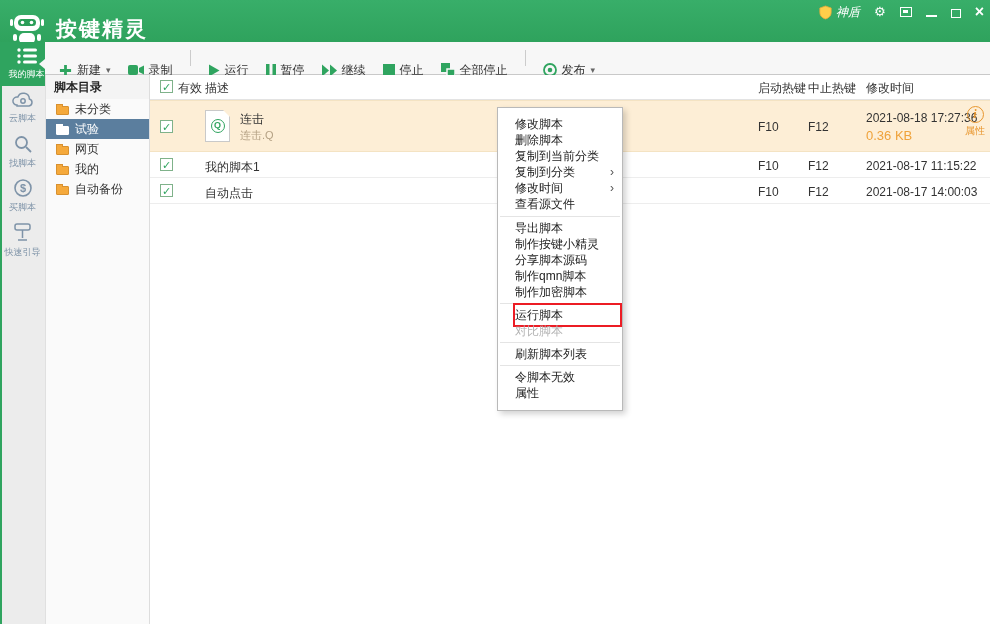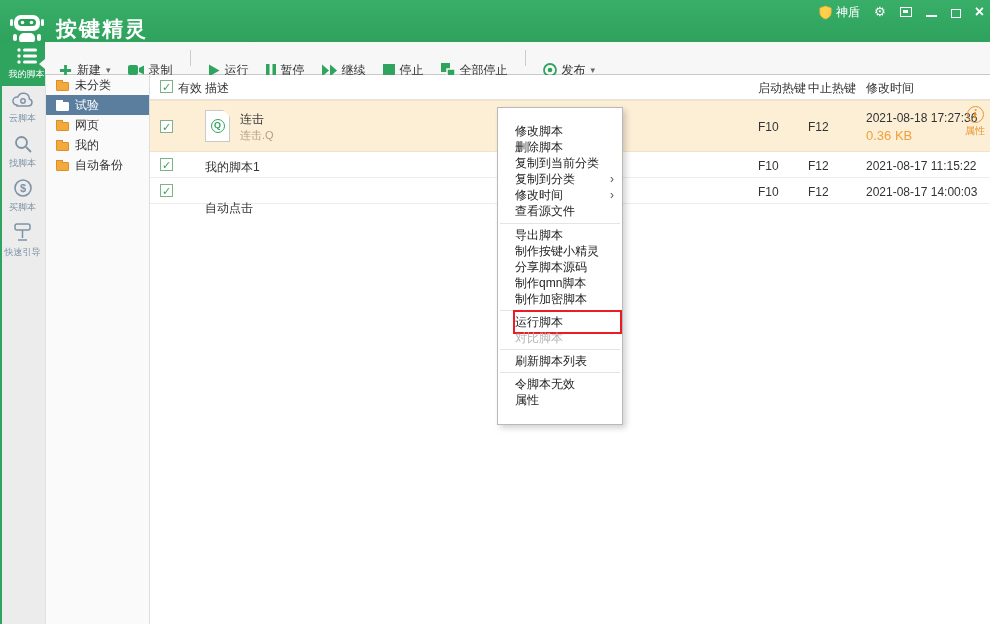--- a/index.html
+++ b/index.html
@@ -5,21 +5,21 @@
   * { margin:0; padding:0; box-sizing:border-box; }
   html,body { width:990px; height:624px; overflow:hidden; background:#fff;
     font-family:"Liberation Sans","DejaVu Sans",sans-serif; }
 
   
   #titlebar { position:absolute; left:0; top:0; width:990px; height:58px;
     background:linear-gradient(#38ae69,#2b9e58); display:flex; align-items:center; }
   #logo { margin-left:8px; }
   #app-title { color:#fff; font-size:21px; font-weight:bold; margin-left:10px; letter-spacing:2px; }
   #titlebar-right { position:absolute; right:6px; top:3px; display:flex; align-items:center; gap:14px; height:18px; }
-  #shield-badge { display:flex; align-items:center; gap:4px; color:#fff; font-size:12px; }
+  #shield-badge { display:flex; align-items:center; gap:4px; color:#fff; font-size:12px;font-style:italic; }
   .win-glyph { color:#fff; font-size:13px; line-height:16px; }
   #close-glyph { font-size:16px; font-weight:bold; }
   #mini-window-icon { width:12px; height:10px; border:1px solid #fff; position:relative; }
   #mini-window-icon::after { content:''; position:absolute; left:2px; top:2px; width:5px; height:3px; background:#fff; }
   #min-bar { width:11px; height:2px; background:#fff; margin-top:8px; }
   #max-box { width:10px; height:9px; border:1px solid #fff; margin-top:3px; }
 
   
   #left-edge { position:absolute; left:0; top:42px; width:2px; height:582px; background:#2fa45f; z-index:4; }
   #rail { position:absolute; left:0; top:42px; width:45px; height:582px; background:#ececec; }
@@ -74,21 +74,21 @@
   .sub-text { font-size:11px; color:#b5a285; }
   .size-text { font-size:13px; color:#efa23a; }
   #props { right:0; top:5px; width:30px; text-align:center; color:#e8962e; }
   #props .info-circle { width:17px; height:17px; border:1.5px solid #e8962e; border-radius:50%;
     margin:0 auto; font-family:"Liberation Serif","DejaVu Serif",serif; font-style:italic;
     font-weight:bold; font-size:12px; line-height:14px; }
   #props .props-label { font-size:10px; margin-top:1px; white-space:nowrap; }
 
   
   #context-menu { position:absolute; left:497px; top:107px; width:126px; background:#fff;
-    border:1px solid #b9b9b9; box-shadow:3px 3px 6px rgba(0,0,0,.18); padding:15px 0; z-index:10; }
+    border:1px solid #b9b9b9; box-shadow:3px 3px 6px rgba(0,0,0,.18); padding:8px 0; z-index:10; }
   .menu-item { height:16.1px; line-height:16.1px; padding-left:17px; font-size:12px; color:#222;
     position:relative; white-space:nowrap; }
   .menu-item .sub-arrow { position:absolute; right:8px; top:0; color:#555; }
   .menu-item.disabled { color:#b3b3b3; }
   .menu-sep { height:1px; background:#e4e4e4; margin:3px 2px; }
   .red-box { position:absolute; left:15px; right:0; top:-4px; bottom:-4px; border:2px solid #ec1c24; }
 </style>
 </head>
 <body>
 
@@ -218,20 +218,21 @@
     <svg width="14" height="14" viewBox="0 0 14 14">
         <circle cx="7" cy="7" r="6" fill="none" stroke="#2fa45f" stroke-width="1.8"></circle>
         <circle cx="7" cy="7" r="2.3" fill="#2fa45f"></circle>
       </svg>
     <span>发布</span>
     <span class="caret">▾</span>
   </div>
 </div>
 
 <div id="cat-panel">
+  <div id="cat-header">脚本目录</div>
   <div class="cat-item">
     <span class="folder"></span>
     <span>未分类</span>
   </div>
   <div class="cat-item selected">
     <span class="folder"></span>
     <span>试验</span>
   </div>
   <div class="cat-item">
     <span class="folder"></span>
@@ -277,21 +278,21 @@
   <div class="row" id="row-1">
     <div class="checkbox col-check vcenter26">✓</div>
     <span class="col-desc" style="top:7px">我的脚本1</span>
     <span class="col-start" style="top:7px">F10</span>
     <span class="col-abort" style="top:7px">F12</span>
     <span class="col-mod" style="top:7px">2021-08-17 11:15:22</span>
   </div>
 
   <div class="row" id="row-2">
     <div class="checkbox col-check vcenter26">✓</div>
-    <span class="col-desc" style="top:22px">自动点击</span>
+    <span class="col-desc" style="top:7px">自动点击</span>
     <span class="col-start" style="top:7px">F10</span>
     <span class="col-abort" style="top:7px">F12</span>
     <span class="col-mod" style="top:7px">2021-08-17 14:00:03</span>
   </div>
 </div>
 
 <div id="context-menu">
   <div class="menu-item">修改脚本</div>
   <div class="menu-item">删除脚本</div>
   <div class="menu-item">复制到当前分类</div>

